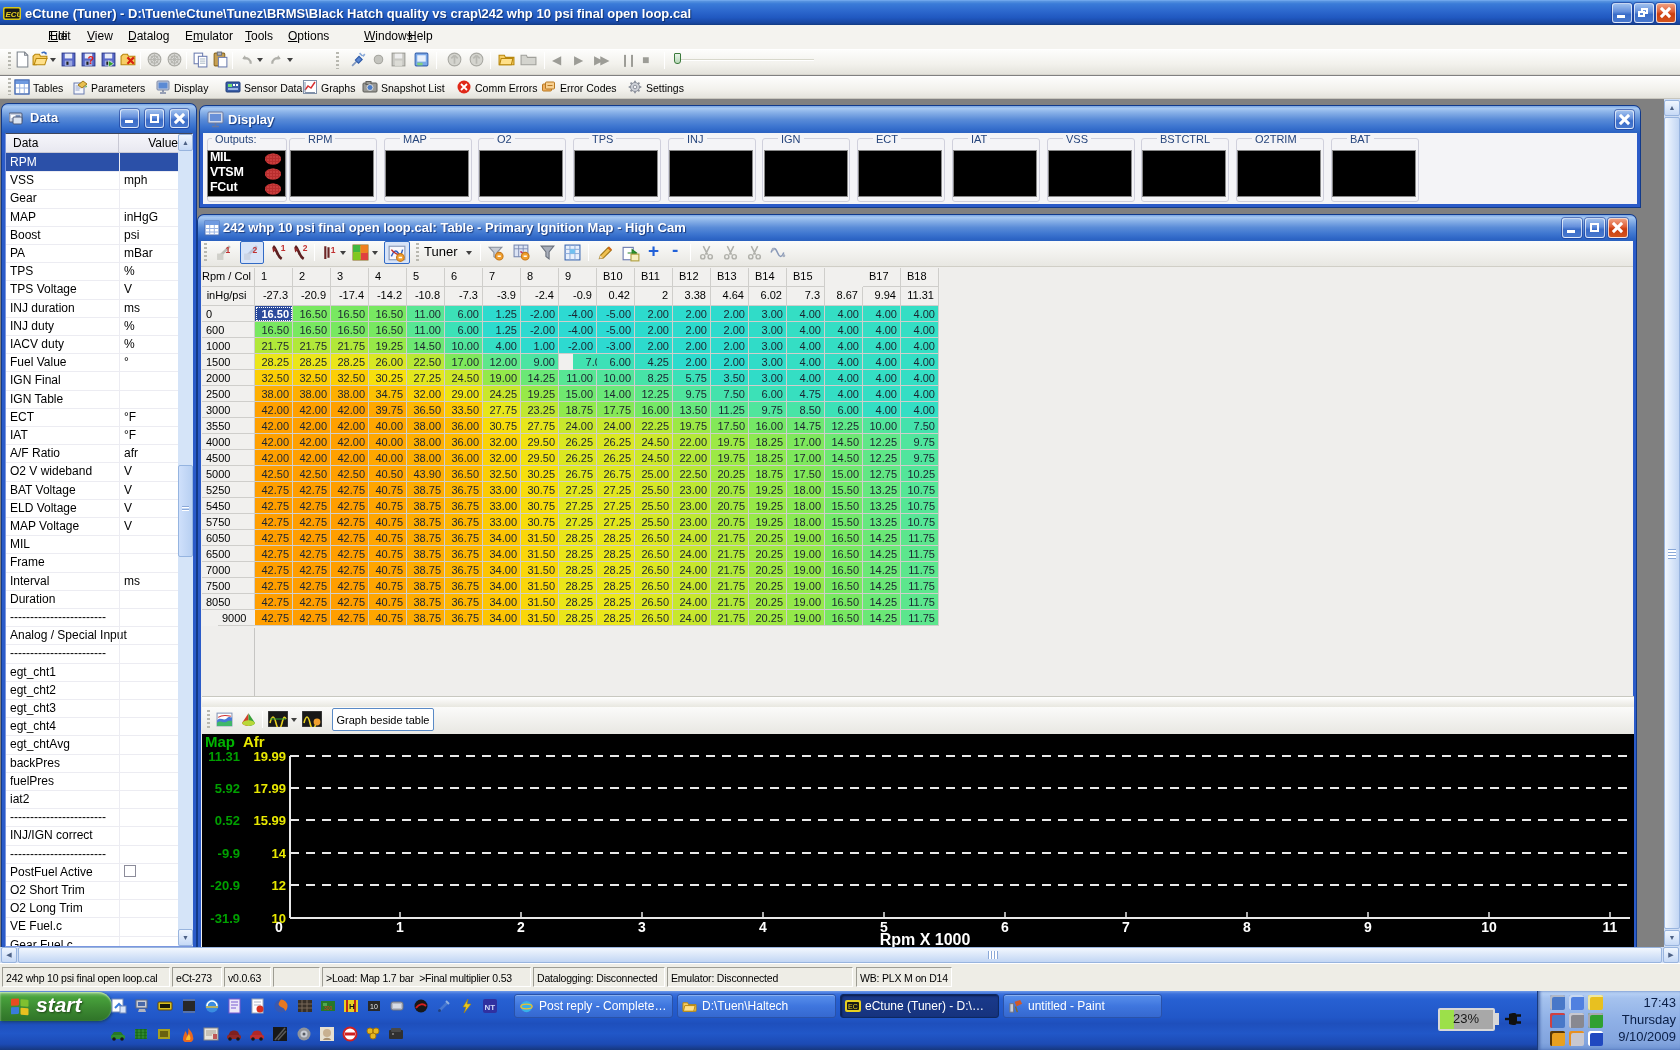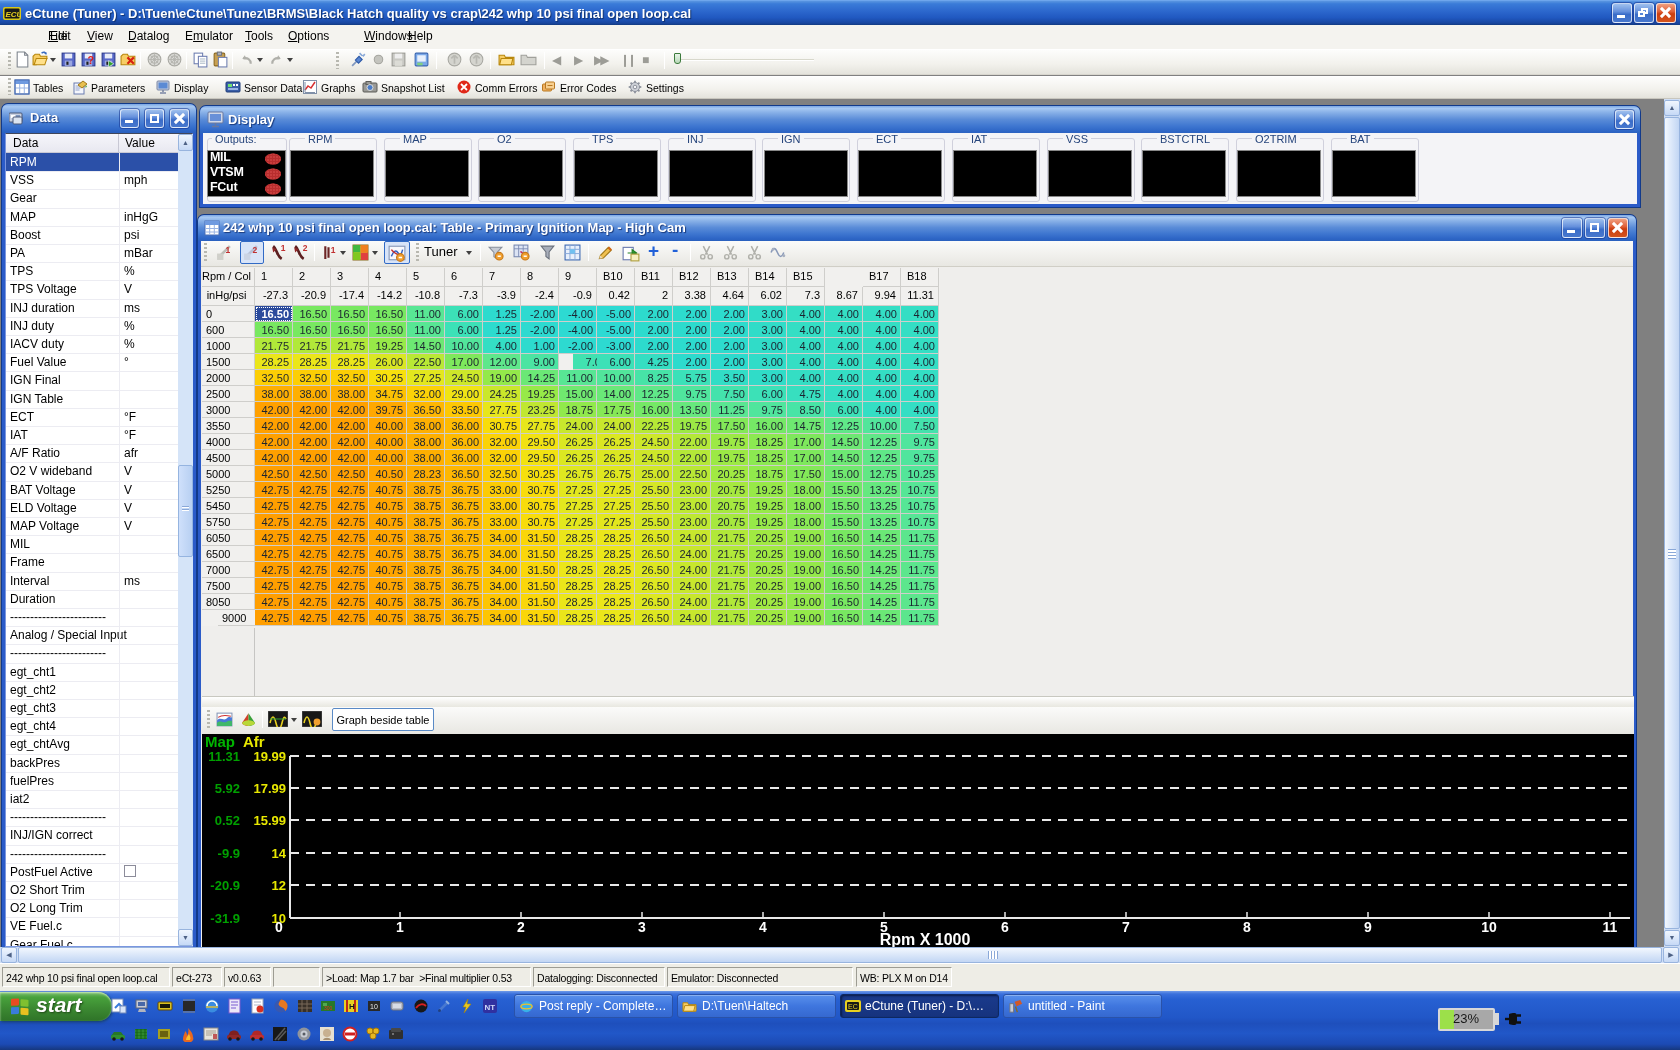--- a/index.html
+++ b/index.html
@@ -541,21 +541,21 @@
     <div class="abs gc" style="left:547px;top:182px;width:38px;height:16px;background:#8ce951;">18.25</div>
     <div class="abs gc" style="left:585px;top:182px;width:38px;height:16px;background:#7ee85c;">17.00</div>
     <div class="abs gc" style="left:623px;top:182px;width:38px;height:16px;background:#6de873;">14.50</div>
     <div class="abs gc" style="left:661px;top:182px;width:38px;height:16px;background:#60e788;">12.25</div>
     <div class="abs gc" style="left:699px;top:182px;width:38px;height:16px;background:#50e59d;">9.75</div>
     <div class="abs gc ghd" style="left:0;top:198px;width:53px;height:16px;padding-left:4px;">5000</div>
     <div class="abs gc" style="left:53px;top:198px;width:38px;height:16px;background:#ff9f00;">42.50</div>
     <div class="abs gc" style="left:91px;top:198px;width:38px;height:16px;background:#ff9f00;">42.50</div>
     <div class="abs gc" style="left:129px;top:198px;width:38px;height:16px;background:#ff9f00;">42.50</div>
     <div class="abs gc" style="left:167px;top:198px;width:38px;height:16px;background:#ffa500;">40.50</div>
-    <div class="abs gc" style="left:205px;top:198px;width:38px;height:16px;background:#fead01;">28.23</div>
+    <div class="abs gc" style="left:205px;top:198px;width:38px;height:16px;background:#fead01;">43.90</div>
     <div class="abs gc" style="left:243px;top:198px;width:38px;height:16px;background:#feb702;">36.50</div>
     <div class="abs gc" style="left:281px;top:198px;width:38px;height:16px;background:#fcce05;">32.50</div>
     <div class="abs gc" style="left:319px;top:198px;width:38px;height:16px;background:#f7e00d;">30.25</div>
     <div class="abs gc" style="left:357px;top:198px;width:38px;height:16px;background:#dfe720;">26.75</div>
     <div class="abs gc" style="left:395px;top:198px;width:38px;height:16px;background:#dfe720;">26.75</div>
     <div class="abs gc" style="left:433px;top:198px;width:38px;height:16px;background:#d1e728;">25.00</div>
     <div class="abs gc" style="left:471px;top:198px;width:38px;height:16px;background:#b9e835;">22.50</div>
     <div class="abs gc" style="left:509px;top:198px;width:38px;height:16px;background:#a1e942;">20.25</div>
     <div class="abs gc" style="left:547px;top:198px;width:38px;height:16px;background:#91e94c;">18.75</div>
     <div class="abs gc" style="left:585px;top:198px;width:38px;height:16px;background:#83e858;">17.50</div>
@@ -812,21 +812,21 @@
     <div class="abs" style="left:143px;top:5px;width:19px;height:19px;background:linear-gradient(180deg,#9fc0ee 0%,#6590dc 42%,#3a6cc8 58%,#4878ce 100%);border:1px solid rgba(255,255,255,0.7);box-shadow:0 0 0 1px rgba(20,50,140,0.55);border-radius:3px;">
       <div style="position:absolute;left:4px;top:4px;width:9px;height:9px;border:2px solid #fff;"></div>
     </div>
     <div class="abs" style="left:168px;top:5px;width:19px;height:19px;background:linear-gradient(180deg,#9fc0ee 0%,#6590dc 42%,#3a6cc8 58%,#4878ce 100%);border:1px solid rgba(255,255,255,0.7);box-shadow:0 0 0 1px rgba(20,50,140,0.55);border-radius:3px;">
       <div style="position:absolute;left:2px;top:7px;width:13px;height:3px;background:#fff;transform:rotate(45deg);"></div>
       <div style="position:absolute;left:2px;top:7px;width:13px;height:3px;background:#fff;transform:rotate(-45deg);"></div>
     </div>
     <div class="abs" style="left:3px;top:29px;width:188px;height:814px;background:#fff;border:1px solid #7a96df;border-top:1px solid #40465a;"></div>
     <div class="abs" style="left:4px;top:30px;width:172px;height:19px;background:linear-gradient(180deg,#f6f6fb,#e8e8f0);border-bottom:1px solid #c8c8d4;font-size:12px;color:#000;padding:2px 0 0 7px;">Data</div>
     <div class="abs" style="left:116px;top:30px;width:1px;height:19px;background:#c8c8d4;"></div>
-    <div class="abs" style="left:117px;top:30px;width:59px;height:19px;background:linear-gradient(180deg,#f6f6fb,#e8e8f0);border-bottom:1px solid #c8c8d4;font-size:12px;color:#000;padding:2px 0 0 6px;">Value</div>
+    <div class="abs" style="left:117px;top:30px;width:59px;height:19px;background:linear-gradient(180deg,#f6f6fb,#e8e8f0);border-bottom:1px solid #c8c8d4;font-size:12px;color:#000;padding:2px 0 0 6px;text-align:right;">Value</div>
     <div class="abs" style="left:4px;top:49px;width:172px;height:793px;overflow:hidden;">
       <div class="abs drow" style="top:0.0px;">RPM</div>
       <div class="abs" style="left:0;top:18.2px;width:172px;height:1px;background:#ececf2;"></div>
       <div class="abs drow" style="top:18.2px;">VSS</div>
       <div class="abs drow" style="left:118px;top:18.2px;">mph</div>
       <div class="abs" style="left:0;top:36.4px;width:172px;height:1px;background:#ececf2;"></div>
       <div class="abs drow" style="top:36.4px;">Gear</div>
       <div class="abs" style="left:0;top:54.6px;width:172px;height:1px;background:#ececf2;"></div>
       <div class="abs drow" style="top:54.6px;">MAP</div>
       <div class="abs drow" style="left:118px;top:54.6px;">inHgG</div>
@@ -1138,11 +1138,25 @@
     <div class="abs" style="left:1438px;top:17px;width:57px;height:23px;background:#a8a8a8;border:2px solid #d8d8d8;border-radius:2px;">
       <div class="abs" style="left:0;top:0;width:14px;height:19px;background:#9ce04a;"></div>
       <div class="abs" style="left:13px;top:1px;font-size:13px;color:#181818;">23%</div>
     </div>
     <div class="abs" style="left:1495px;top:22px;width:4px;height:12px;background:#d8d8d8;"></div>
     <svg class="abs" style="left:1504px;top:20px" width="20" height="16" viewBox="0 0 20 16">
       <path d="M1 8h4" stroke="#101010" stroke-width="2.4"></path>
       <path d="M5 3c5-1.5 7-1.5 8 1v8c-1 2.5-3 2.5-8 1z" fill="#101010"></path>
       <path d="M13 4.5h4M13 11.5h4" stroke="#101010" stroke-width="2.4"></path>
     </svg>
+    <div class="abs" style="left:1537px;top:0;width:143px;height:59px;background:linear-gradient(180deg,#bed6f8 0%,#a5c2ee 12%,#8fb0e6 50%,#82a4de 88%,#6f94d4 100%);border-left:1px solid #1a3a7c;box-shadow:inset 2px 0 3px #4a6cb0;">
+      <div class="abs" style="left:12px;top:4px;width:15px;height:15px;background:#4878c8;border-radius:2px;box-shadow:inset 2px 2px 0 #b0b8c8;"></div>
+      <div class="abs" style="left:31px;top:4px;width:15px;height:15px;background:#5080e0;border-radius:2px;box-shadow:inset 2px 2px 0 #c8d8f0;"></div>
+      <div class="abs" style="left:50px;top:4px;width:15px;height:15px;background:#e8c020;border-radius:2px;box-shadow:inset 2px 2px 0 #f0e8a0;"></div>
+      <div class="abs" style="left:12px;top:22px;width:15px;height:15px;background:#4878c8;border-radius:2px;box-shadow:inset 2px 2px 0 #d04040;"></div>
+      <div class="abs" style="left:31px;top:22px;width:15px;height:15px;background:#888890;border-radius:2px;box-shadow:inset 2px 2px 0 #c8c8d0;"></div>
+      <div class="abs" style="left:50px;top:22px;width:15px;height:15px;background:#30a030;border-radius:2px;box-shadow:inset 2px 2px 0 #a8a8b0;"></div>
+      <div class="abs" style="left:12px;top:40px;width:15px;height:15px;background:#e8a020;border-radius:2px;box-shadow:inset 2px 2px 0 #583808;"></div>
+      <div class="abs" style="left:31px;top:40px;width:15px;height:15px;background:#c8c8d0;border-radius:2px;box-shadow:inset 2px 2px 0 #e89020;"></div>
+      <div class="abs" style="left:50px;top:40px;width:15px;height:15px;background:#2048c0;border-radius:2px;box-shadow:inset 2px 2px 0 #fff;"></div>
+      <div class="abs" style="left:82px;top:4px;width:56px;font-size:13px;color:#0a1e46;text-align:right;">17:43</div>
+      <div class="abs" style="left:72px;top:21px;width:66px;font-size:13px;color:#0a1e46;text-align:right;">Thursday</div>
+      <div class="abs" style="left:68px;top:38px;width:70px;font-size:13px;color:#0a1e46;text-align:right;">9/10/2009</div>
+    </div>
   </div></body></html>

